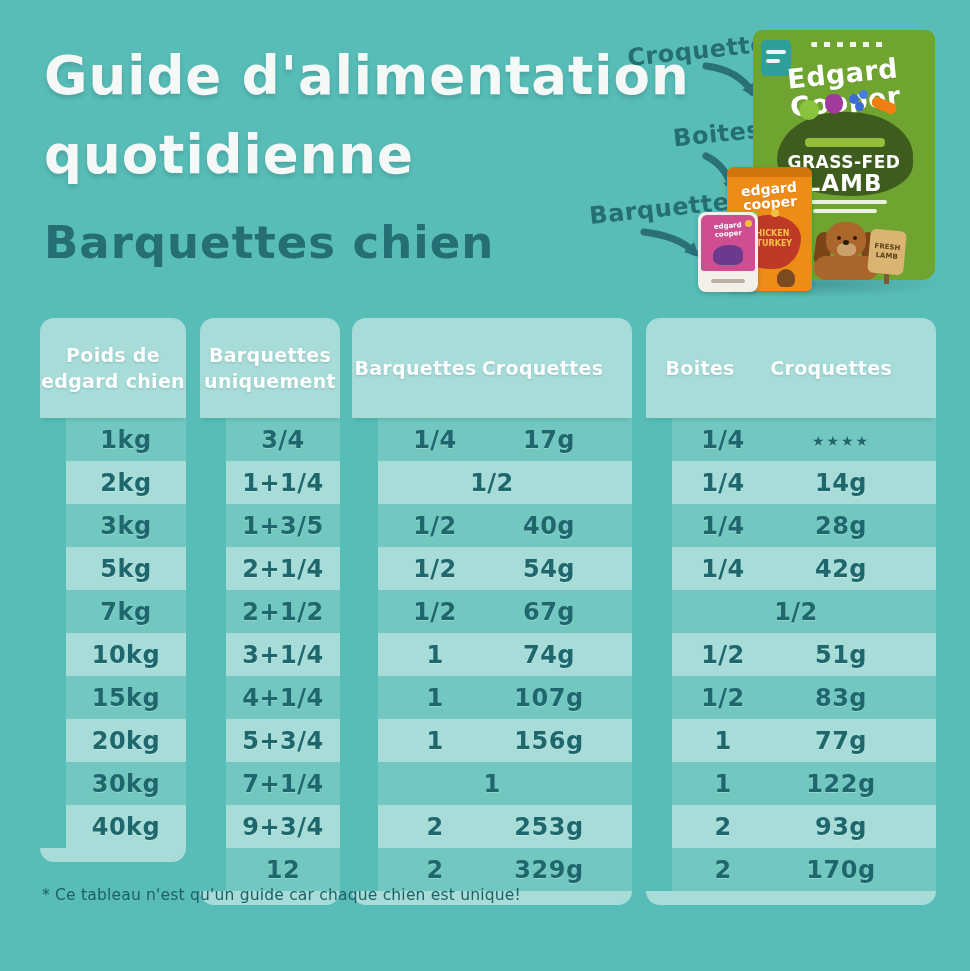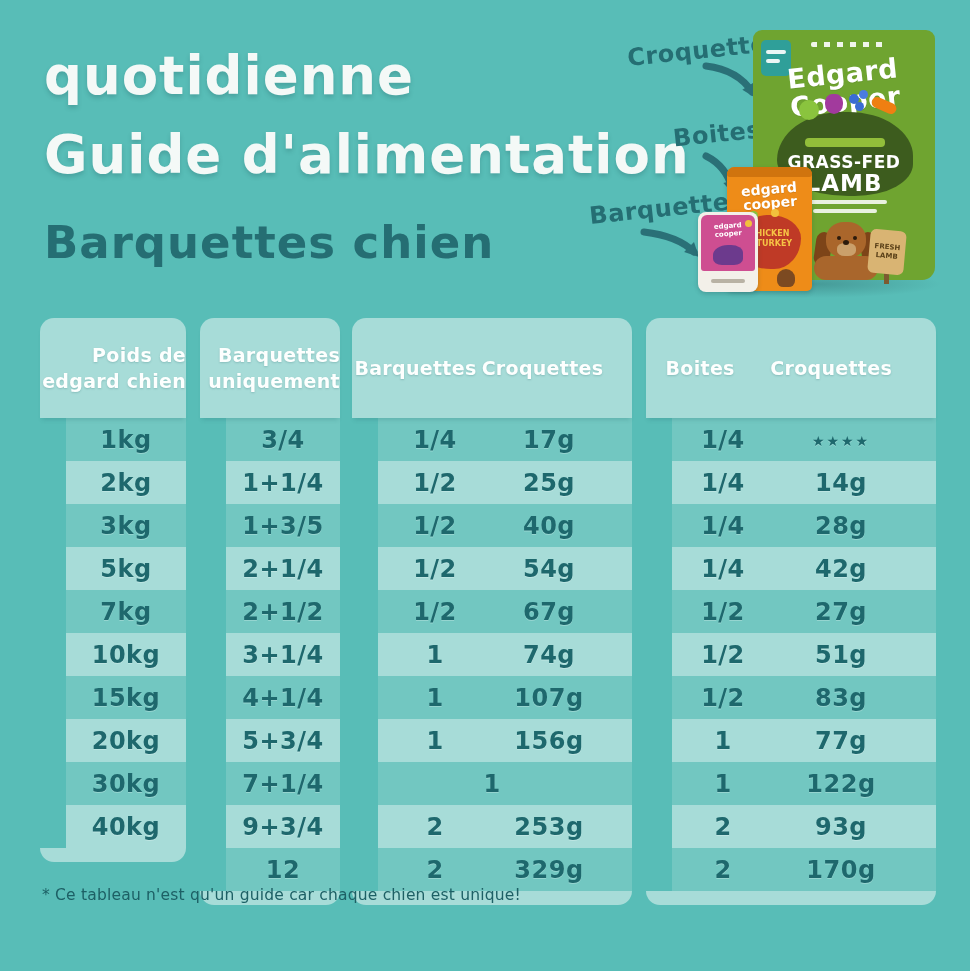--- a/index.html
+++ b/index.html
@@ -167,21 +167,21 @@
   .tray-label-line { position: absolute; left: 13px; top: 67px; width: 34px; height: 4px; background: #b9b2a4; border-radius: 2px; }
 
   
   .panel { position: absolute; top: 318px; }
   .p1 { left: 40px;  width: 146px; }
   .p2 { left: 200px; width: 140px; }
   .p3 { left: 352px; width: 280px; }
   .p4 { left: 646px; width: 290px; }
   .phead {
     height: 100px; background: #a7dcd8; border-radius: 14px 14px 0 0;
-    display: flex; flex-direction: column; justify-content: center; align-items: flex-end;
+    display: flex; flex-direction: column; justify-content: center; align-items: center;
     color: #fdfffe; font-weight: bold; font-size: 19px; line-height: 26px;
     text-align: center; letter-spacing: .3px;
     text-shadow: 0 1px 2px rgba(40,100,105,.25);
     box-shadow: 0 4px 4px -2px rgba(30,90,95,.18);
     position: relative; z-index: 1;
   }
   .phead.cols { flex-direction: row; align-items: center; }
   .phead.cols span { flex: 1; text-align: center; }
   .rows { position: relative; z-index: 0; padding-left: 26px; }
   .row { height: 43px; display: flex; align-items: center; }
@@ -204,22 +204,22 @@
     position: absolute; left: 42px; top: 886px;
     font-size: 15.5px; color: #1d6065; letter-spacing: .2px;
   }
 </style>
 </head>
 <body>
 
 <div class="stage">
 
   <div class="title">
+    <div>Guide d'alimentation</div>
     <div>quotidienne</div>
-    <div>Guide d'alimentation</div>
   </div>
   <div class="subtitle">Barquettes chien</div>
 
   <div class="plabel" id="lab-croquettes">Croquettes</div>
   <div class="plabel" id="lab-boites">Boites</div>
   <div class="plabel" id="lab-barquettes">Barquettes</div>
 
   <svg class="arrow" id="arr1" width="70" height="50">
     <defs>
         <marker id="ah1" markerUnits="userSpaceOnUse" markerWidth="16" markerHeight="16" refX="8" refY="8" orient="auto">
@@ -399,21 +399,20 @@
       <span>Barquettes</span>
       <span>Croquettes</span>
     </div>
     <div class="rows">
       <div class="row">
           <span class="cell">1/4</span>
           <span class="cell">17g</span>
         </div>
       <div class="row">
           <span class="cell">1/2</span>
-          <span class="cell">25g</span>
         </div>
       <div class="row">
           <span class="cell">1/2</span>
           <span class="cell">40g</span>
         </div>
       <div class="row">
           <span class="cell">1/2</span>
           <span class="cell">54g</span>
         </div>
       <div class="row">
@@ -464,21 +463,20 @@
       <div class="row">
           <span class="cell">1/4</span>
           <span class="cell">28g</span>
         </div>
       <div class="row">
           <span class="cell">1/4</span>
           <span class="cell">42g</span>
         </div>
       <div class="row">
           <span class="cell">1/2</span>
-          <span class="cell">27g</span>
         </div>
       <div class="row">
           <span class="cell">1/2</span>
           <span class="cell">51g</span>
         </div>
       <div class="row">
           <span class="cell">1/2</span>
           <span class="cell">83g</span>
         </div>
       <div class="row">

